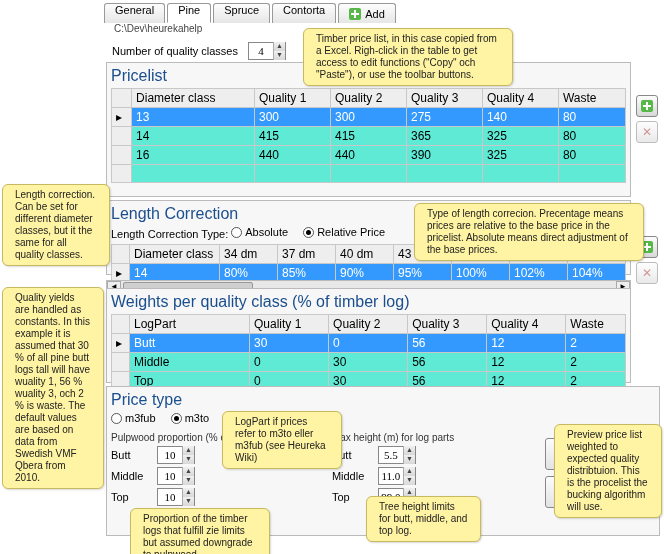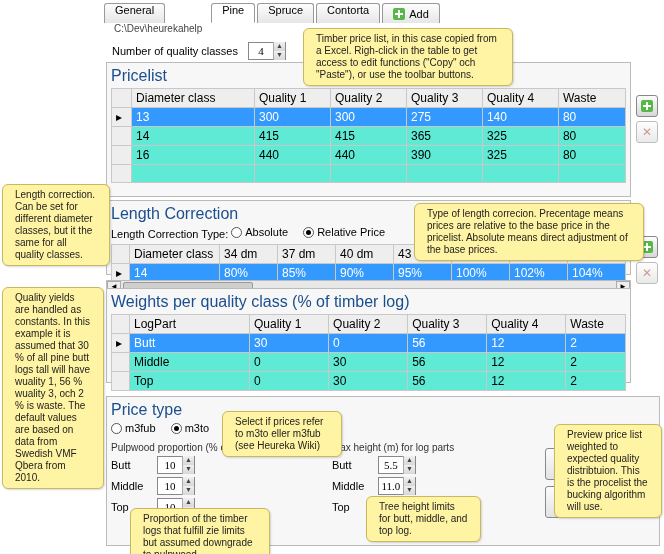--- a/index.html
+++ b/index.html
@@ -7,21 +7,21 @@
   --grid:#c8c8c8; --sel:#2d6cd6; --selrow:#3399ff; --head:#eeeeee;
   --callout:#fff4a3; --callout-border:#c8b860;
   --green:#57b749; --red:#cc4444;
 }
 *{box-sizing:border-box;}
 body{margin:0;font:11px "Segoe UI",Tahoma,Arial,sans-serif;color:#000;background:#fff;width:664px;height:554px;position:relative;overflow:hidden;}
 .stage{position:absolute;left:0;top:0;width:664px;height:554px;}
 
 .tabs{position:absolute;left:104px;top:3px;display:flex;height:20px;}
 .tab{border:1px solid #999;background:linear-gradient(#fdfdfd,#e6e6e6);padding:0 10px;margin-right:2px;border-bottom:none;border-radius:3px 3px 0 0;}
-.tab.active{background:#fff;font-weight:normal;border-bottom:1px solid #fff;position:relative;z-index:2;margin-left:44px;}
+.tab.active{background:#fff;font-weight:normal;border-bottom:1px solid #fff;position:relative;z-index:2;}
 .tab.add{display:flex;align-items:center;gap:4px;}
 .plus{display:inline-block;width:12px;height:12px;background:var(--green);border-radius:2px;position:relative;}
 .plus::before{content:"";position:absolute;left:5px;top:2px;width:2px;height:8px;background:#fff;}
 .plus::after{content:"";position:absolute;left:2px;top:5px;width:8px;height:2px;background:#fff;}
 
 .fileline{position:absolute;left:114px;top:23px;font-size:10px;color:#444;}
 label{white-space:nowrap;}
 .numclasses{position:absolute;left:112px;top:42px;display:flex;align-items:center;gap:10px;}
 .spinner{display:inline-flex;align-items:center;border:1px solid #888;background:#fff;height:18px;}
 .spinner input{width:24px;border:none;text-align:center;font:11px Tahoma;padding:1px;}
@@ -243,21 +243,21 @@
             <td>0</td>
             <td>30</td>
             <td>56</td>
             <td>12</td>
             <td>2</td>
           </tr>
   </tbody>
       </table>
 </div>
 
-<div class="section" style="left:106px;top:396px;width:554px;height:150px;">
+<div class="section" style="left:106px;top:386px;width:554px;height:150px;">
   <div class="sectitle">Price type</div>
   <div style="margin:2px 0 6px 0;">
     <span class="radio">
           <i></i>
           <span>m3fub</span>
         </span>
     <span class="radio on">
           <i></i>
           <span>m3to</span>
         </span>
@@ -337,18 +337,18 @@
             <span style="text-align:center;line-height:1.1;">Remove timber pricelist</span>
           </div>
     </div>
   </div>
 </div>
 
 <div class="callout" style="left:303px;top:28px;width:210px;">Timber price list, in this case copied from a Excel. Righ-click in the table to get access to edit functions ("Copy" och "Paste"), or use the toolbar buttons.</div>
 <div class="callout" style="left:2px;top:184px;width:108px;">Length correction. Can be set for different diameter classes, but it the same for all quality classes.</div>
 <div class="callout" style="left:414px;top:203px;width:230px;">Type of length correcion. Precentage means prices are relative to the base price in the pricelist. Absolute means direct adjustment of the base prices.</div>
 <div class="callout" style="left:2px;top:287px;width:102px;">Quality yields are handled as constants. In this example it is assumed that 30 % of all pine butt logs tall will have wuality 1, 56 % wuality 3, och 2 % is waste. The default values are based on data from Swedish VMF Qbera from 2010.</div>
-<div class="callout" style="left:222px;top:411px;width:120px;">Select if prices refer to m3to eller m3fub (see Heureka Wiki)</div>
+<div class="callout" style="left:222px;top:411px;width:120px;">LogPart if prices refer to m3to eller m3fub (see Heureka Wiki)</div>
 <div class="callout" style="left:130px;top:508px;width:140px;">Proportion of the timber logs that fulfill zie limits but assumed downgrade to pulpwood.</div>
 <div class="callout" style="left:366px;top:496px;width:115px;">Tree height limits for butt, middle, and top log.</div>
 <div class="callout" style="left:554px;top:424px;width:108px;">Preview price list weighted to expected quality distribtuion. This is the procelist the bucking algorithm will use.</div>
 
 </div>
 
 </body></html>

